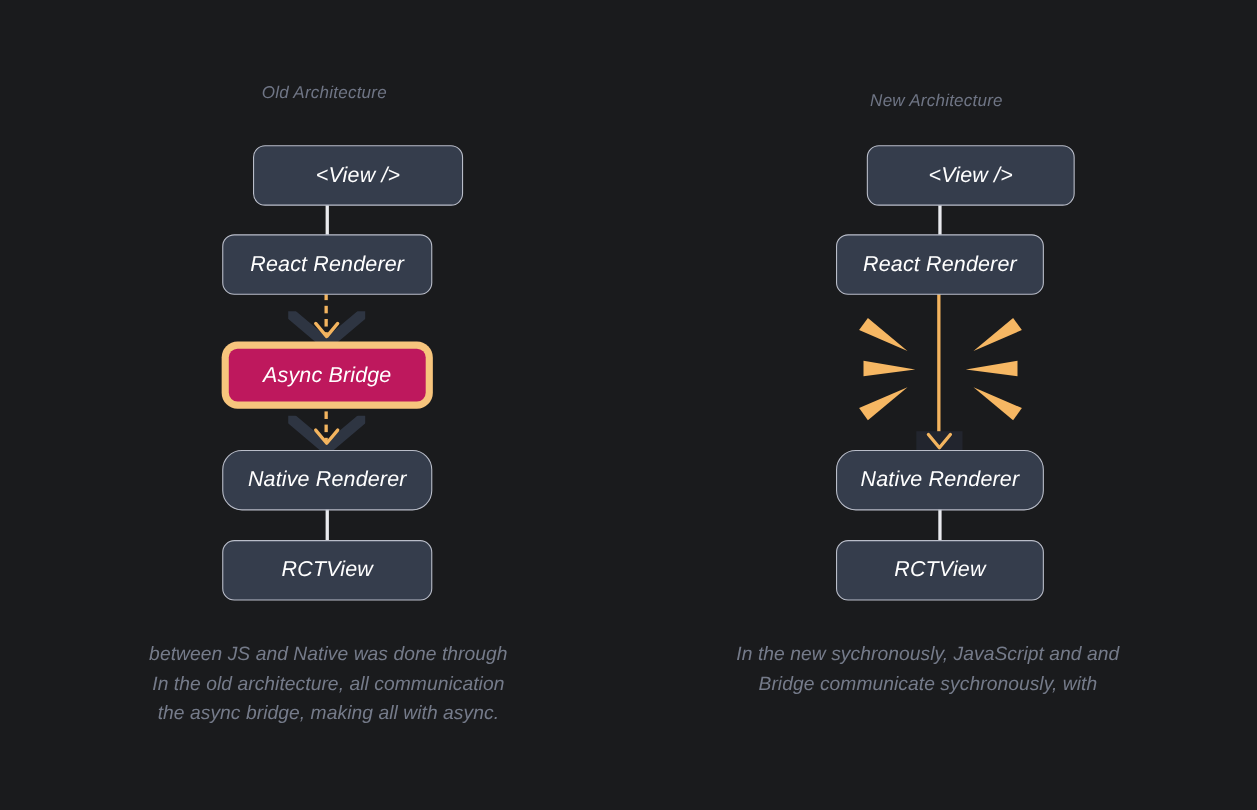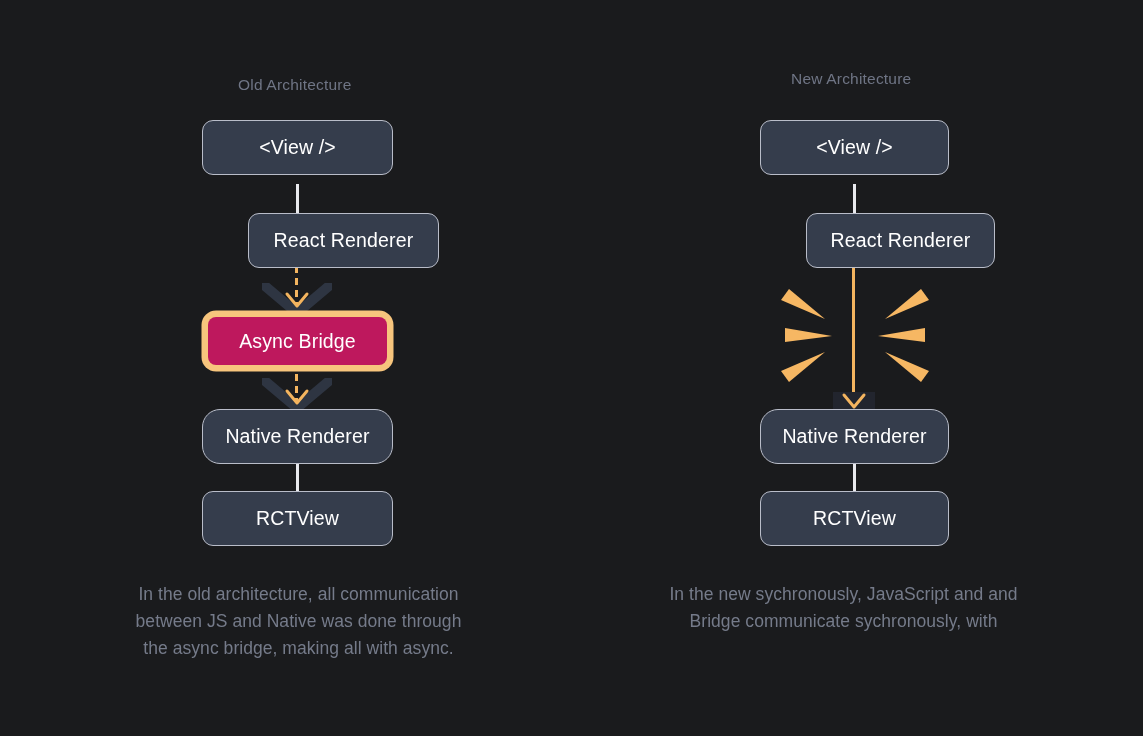--- a/index.html
+++ b/index.html
@@ -10,32 +10,33 @@
     background: #1a1b1d;
     font-family: "Liberation Sans", sans-serif;
     overflow: hidden;
   }
 
   .canvas {
     position: relative;
     width: 1143px;
     height: 736px;
     background: #1a1b1d;
+    font-style: italic;
   }
 
   
   .col-title {
     position: absolute;
     font-size: 15.5px;
     letter-spacing: 0.2px;
     color: #6f7585;
     white-space: nowrap;
   }
   .col-title.old { left: 238px; top: 76px; }
-  .col-title.new { left: 791px; top: 70px; text-align: center; }
+  .col-title.new { left: 791px; top: 83px; text-align: center; }
 
   
   .node {
     position: absolute;
     display: flex;
     align-items: center;
     justify-content: center;
     background: #353d4c;
     border: 1.6px solid #b9bdc9;
     border-radius: 11px;
@@ -44,22 +45,22 @@
     letter-spacing: 0.15px;
     white-space: nowrap;
     z-index: 3;
   }
 
   
   .col-left  .node { left: 202px; width: 191px; height: 55px; }
   
   .col-right .node { left: 760px; width: 189px; height: 55px; }
 
-  .row-view    { top: 120px; }
-  .row-react   { top: 213px; margin-left: 46px; }
+  .row-view    { top: 132px; margin-left: 28px; }
+  .row-react   { top: 213px; }
   .row-native  { top: 409px; border-radius: 18px; }
   .row-rct     { top: 491px; text-align: center; }
 
   
   .node.bridge {
     left: 208px !important;
     width: 179px !important;
     height: 48px !important;
     top: 317px;
     border: none;
@@ -171,22 +172,22 @@
       <span>Async Bridge</span>
     </div>
     <div class="node row-native">
       <span>Native Renderer</span>
     </div>
     <div class="node row-rct">
       <span>RCTView</span>
     </div>
 
     <div class="caption old">
+      <div>between JS and Native was done through</div>
       <div>In the old architecture, all communication</div>
-      <div>between JS and Native was done through</div>
       <div>the async bridge, making all with async.</div>
     </div>
   </div>
 
   <div class="col-right">
 
     <div class="col-title new">New Architecture</div>
 
     <div class="conn-white conn-v-r"></div>
 

